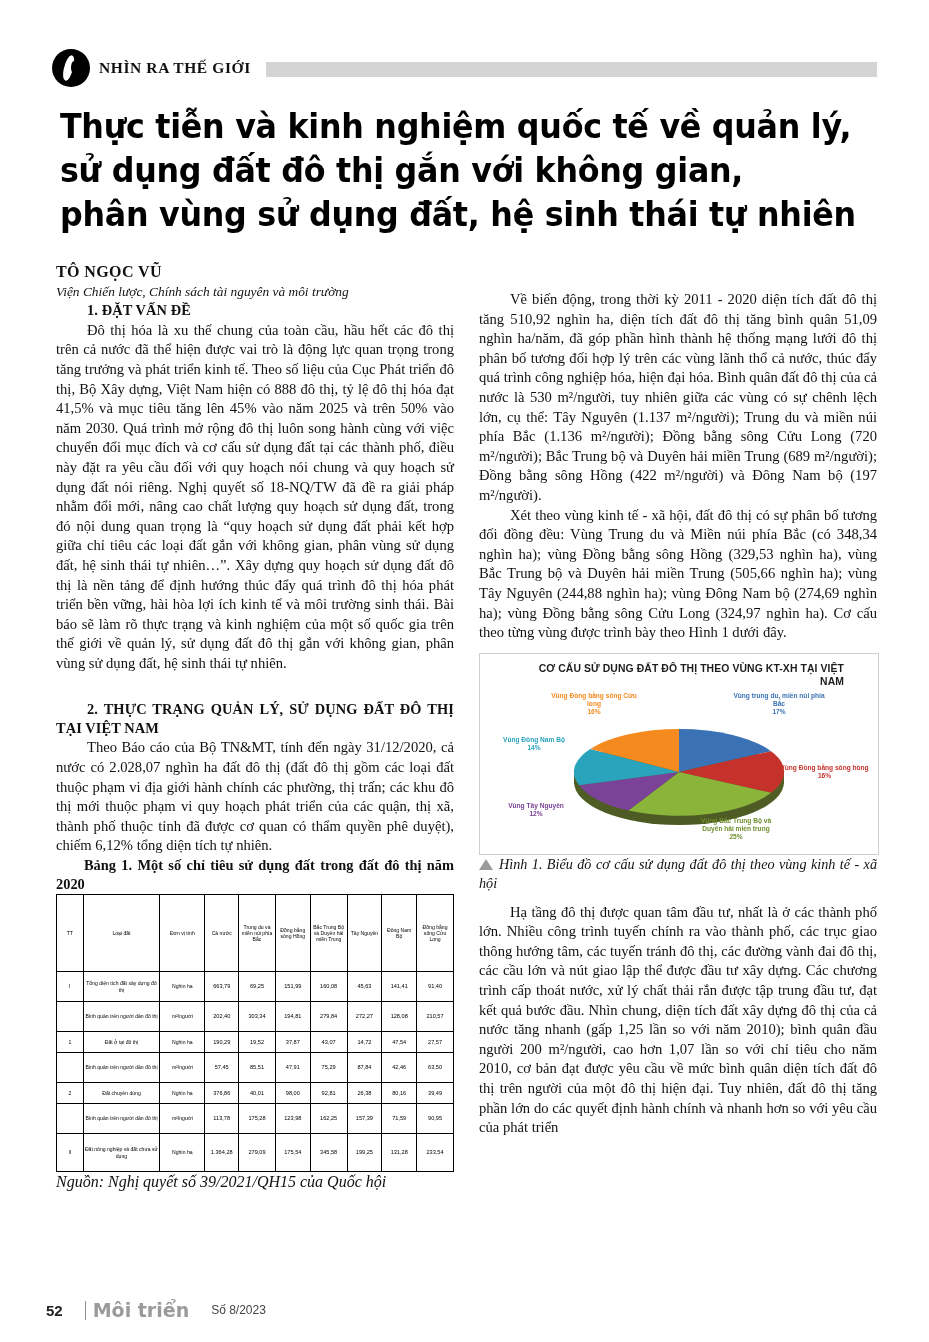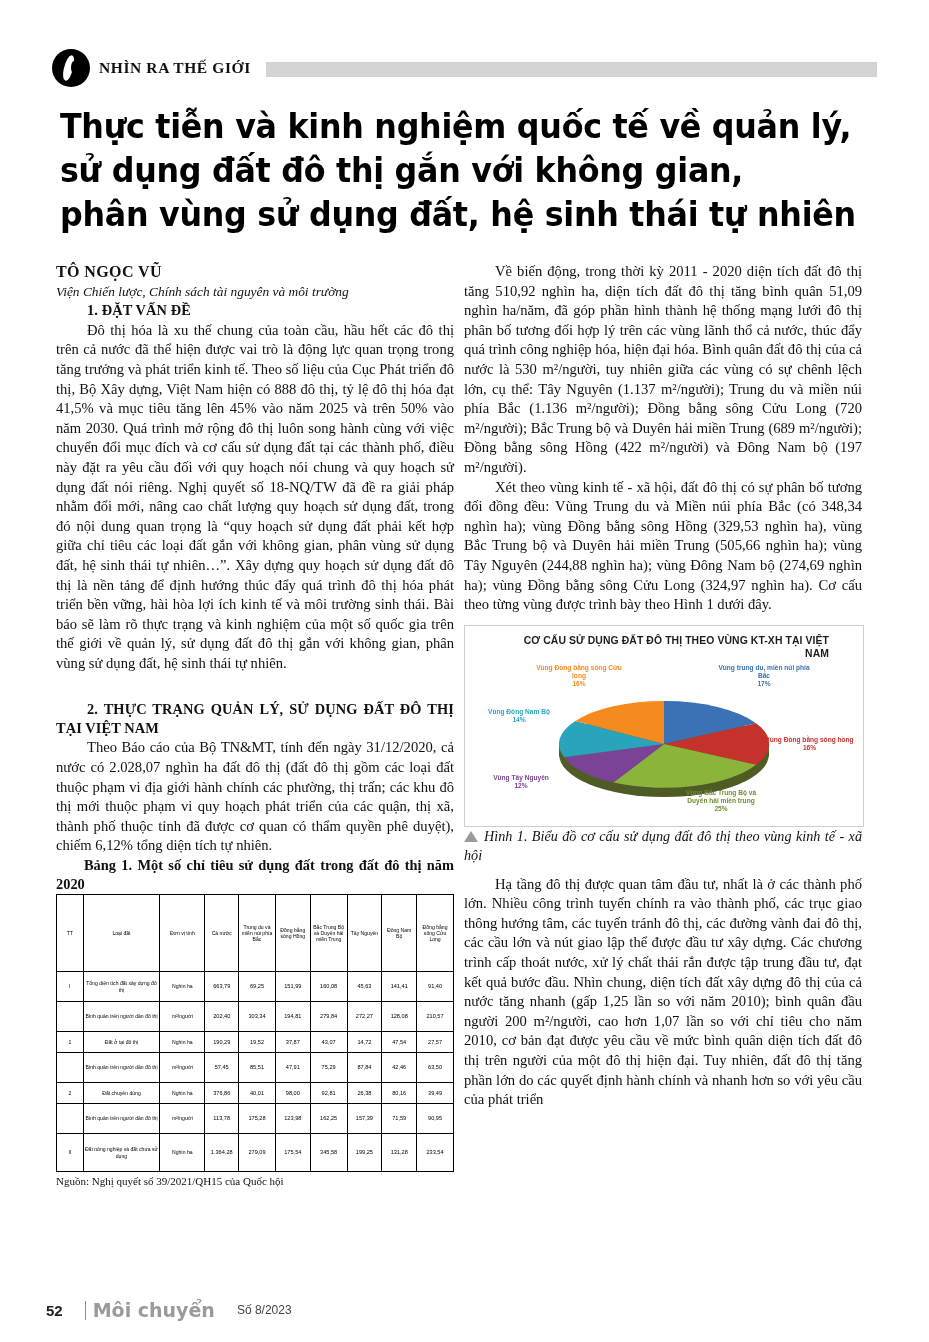--- a/index.html
+++ b/index.html
@@ -53,21 +53,21 @@
     transform-origin:left top;
   }
   .title div{white-space:nowrap;}
 
   
   .col{
     position:absolute;top:262px;width:398px;
     font-size:14.6px;line-height:19.6px;text-align:justify;
   }
   .col.left{left:56px;}
-  .col.right{left:464px;}
+  .col.right{left:479px;margin-top:28px;}
   .col p{margin:0;text-indent:31px;}
   .col p.noind{text-indent:0;}
 
   .byline-name{
     font-weight:700;font-size:16px;letter-spacing:.4px;margin:0 0 1px 0;
   }
   .byline-aff{
     font-style:italic;font-size:13.4px;margin:0 0 13px 0;
   }
   .sec-head{
@@ -91,21 +91,21 @@
     border:0.8px solid #000;
     text-align:center;vertical-align:middle;
     padding:1px 1px;
   }
   table.data thead th{height:74px;font-weight:400;}
   table.data td.lbl{font-size:5.1px;}
   table.data td.num{font-size:5.6px;}
   table.data tbody tr{height:21px;}
   table.data tbody tr.tall{height:30px;}
   .src-note{
-    font-size:11px;margin-top:9px;
+    font-style:italic;font-size:16px;margin-top:9px;
   }
 
   
   .footer{
     position:absolute;left:46px;bottom:22px;display:flex;align-items:center;gap:22px;
   }
   .pg-num{font-family:"Liberation Sans", sans-serif;font-size:15px;font-weight:700;color:#222;}
   .masthead{
     font-family:"DejaVu Sans", sans-serif;font-weight:700;font-size:19px;
     color:#9a9a9a;border-left:1.4px solid #8d8d8d;padding-left:7px;line-height:19px;
@@ -346,17 +346,17 @@
       </div>
     </div>
 
     <p class="fig-cap noind"><span class="cap-tri"></span><span>Hình 1. Biểu đồ cơ cấu sử dụng đất đô thị theo vùng kinh tế - xã hội</span></p>
 
     <p style="margin-top:10px;">Hạ tầng đô thị được quan tâm đầu tư, nhất là ở các thành phố lớn. Nhiều công trình tuyến chính ra vào thành phố, các trục giao thông hướng tâm, các tuyến tránh đô thị, các đường vành đai đô thị, các cầu lớn và nút giao lập thể được đầu tư xây dựng. Các chương trình cấp thoát nước, xử lý chất thải rắn được tập trung đầu tư, đạt kết quả bước đầu. Nhìn chung, diện tích đất xây dựng đô thị của cả nước tăng nhanh (gấp 1,25 lần so với năm 2010); bình quân đầu người 200 m²/người, cao hơn 1,07 lần so với chỉ tiêu cho năm 2010, cơ bản đạt được yêu cầu về mức bình quân diện tích đất đô thị trên người của một đô thị hiện đại. Tuy nhiên, đất đô thị tăng phần lớn do các quyết định hành chính và nhanh hơn so với yêu cầu của phát triển</p>
   </div>
 
   <div class="footer">
     <span class="pg-num">52</span>
-    <span class="masthead">Môi chuyển</span>
+    <span class="masthead">Môi triển</span>
     <span class="issue">Số 8/2023</span>
   </div>
 
 </div>
 
 </body></html>

